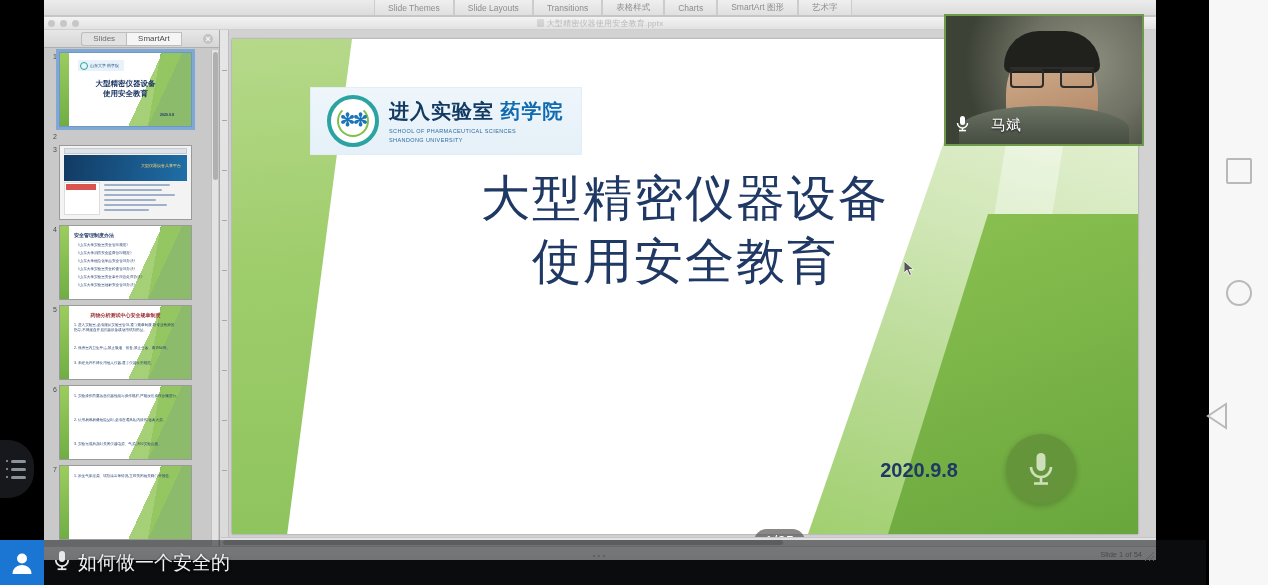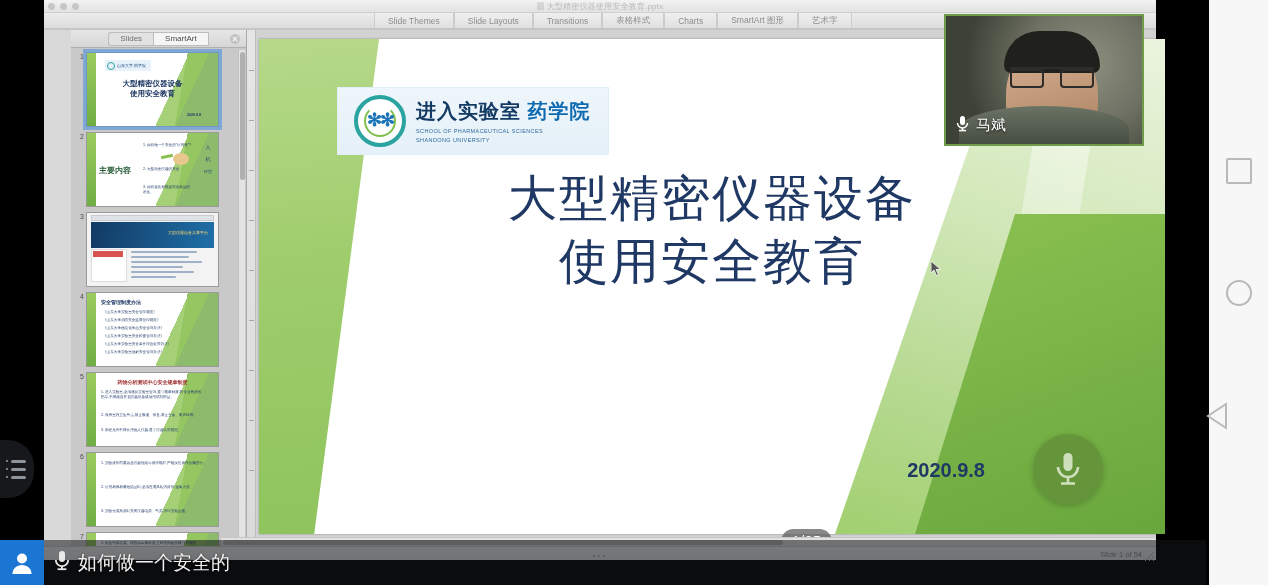--- a/index.html
+++ b/index.html
@@ -78,21 +78,20 @@
     font-size: 8.5px; color: #8d8d8d; white-space: nowrap;
     background: linear-gradient(#efefef,#e0e0e0);
   }
   #ribbon .tab:first-child { border-left: 1px solid #cccccc; }
 
   
   #workspace {
     position: relative; height: 530px;
     background: #d9d9d9;
     display: flex;
-    padding-left: 27px;
   }
 
   
   #sidebar {
     width: 176px; height: 100%;
     background: #c9c9c9;
     border-right: 1px solid #a9a9a9;
     position: relative;
   }
   #sidebar-tabs {
@@ -335,21 +334,21 @@
   #video-tile .glasses::before { left: 0; }
   #video-tile .glasses::after { right: 0; }
   #video-tile .shirt {
     position: absolute; left: 50%; bottom: -8px; width: 170px; height: 46px;
     transform: translateX(-50%);
     border-radius: 50% 50% 0 0;
     background: linear-gradient(#6b7365,#3e4539);
   }
   #video-name {
     position: absolute; left: 10px; bottom: 9px;
-    display: flex; align-items: center; gap: 7px;
+    display: flex; align-items: center; gap: 22px;
     color: #fff; font-size: 15px; text-shadow: 0 1px 2px rgba(0,0,0,.8);
   }
 
   
   #share-bar {
     position: absolute; left: 0; bottom: 0; width: 1206px; height: 45px;
     background: rgba(20,22,26,.55);
     display: flex; align-items: center;
   }
   #share-avatar {
@@ -365,54 +364,54 @@
   .ico { display: inline-block; }
 </style>
 </head>
 <body>
 
 <div id="screen">
 
   <div id="share">
 
     <div id="doc-window">
+
+      <div id="ribbon">
+        <div class="tab">
+            <span>Slide Themes</span>
+          </div>
+        <div class="tab">
+            <span>Slide Layouts</span>
+          </div>
+        <div class="tab">
+            <span>Transitions</span>
+          </div>
+        <div class="tab">
+            <span>表格样式</span>
+          </div>
+        <div class="tab">
+            <span>Charts</span>
+          </div>
+        <div class="tab">
+            <span>SmartArt 图形</span>
+          </div>
+        <div class="tab">
+            <span>艺术字</span>
+          </div>
+      </div>
 
       <div id="titlebar">
         <div id="window-controls">
           <span></span>
           <span></span>
           <span></span>
         </div>
         <div id="doc-title">
           <span class="doc-icon"></span><span>大型精密仪器使用安全教育.pptx</span>
         </div>
-      </div>
-
-      <div id="ribbon">
-        <div class="tab">
-            <span>Slide Themes</span>
-          </div>
-        <div class="tab">
-            <span>Slide Layouts</span>
-          </div>
-        <div class="tab">
-            <span>Transitions</span>
-          </div>
-        <div class="tab">
-            <span>表格样式</span>
-          </div>
-        <div class="tab">
-            <span>Charts</span>
-          </div>
-        <div class="tab">
-            <span>SmartArt 图形</span>
-          </div>
-        <div class="tab">
-            <span>艺术字</span>
-          </div>
       </div>
 
       <div id="workspace">
 
         <div id="sidebar">
           <div id="sidebar-tabs">
             <div class="seg"><span>Slides</span></div>
             <div class="seg active"><span>SmartArt</span></div>
             <div id="close-panel">
               <svg width="10" height="10" viewBox="0 0 10 10">
@@ -433,31 +432,20 @@
                   <span style="display:inline-block;width:8px;height:8px;border-radius:50%;border:1.4px solid #2ba3a0;"></span>
                   <span style="font-size:4px;color:#14477a;margin-left:2px;">山东大学 药学院</span>
                 </div>
                 <div class="thumb-title" style="left:0;right:0;top:26px;text-align:center;font-size:7.5px;line-height:1.35;">大型精密仪器设备<br>使用安全教育</div>
                 <div style="position:absolute;right:17px;bottom:9px;font-size:3.6px;color:#1f3864;font-weight:bold;">2020.9.8</div>
               </div>
             </div>
 
             <div class="thumb-row">
               <div class="thumb-num">2</div>
-              <div class="thumb">
-                <div class="bg-green"></div>
-                <div class="bg-left-green"></div>
-                <div class="thumb-title" style="left:12px;top:32px;font-size:8px;color:#2b5f3a;">主要内容</div>
-                <div class="thumb-caption" style="left:56px;top:10px;width:58px;white-space:normal;">1. 如何做一个安全的"使用者"?</div>
-                <div class="thumb-caption" style="left:56px;top:34px;width:58px;white-space:normal;">2. 大型精密仪器的安全</div>
-                <div class="thumb-caption" style="left:56px;top:52px;width:50px;white-space:normal;">3. 如何避免和规避安全事故的发生。</div>
-                <div style="position:absolute;right:6px;top:8px;font-size:5px;color:#2b4a7a;line-height:2.4;text-align:center;">人<br>机<br><span style="font-size:4px;">环境</span></div>
-                <div style="position:absolute;left:86px;top:20px;width:16px;height:12px;border-radius:50%;background:#e8c88d;"></div>
-                <div style="position:absolute;left:74px;top:22px;width:12px;height:3px;background:#8cc152;transform:rotate(-12deg);"></div>
-              </div>
             </div>
 
             <div class="thumb-row">
               <div class="thumb-num">3</div>
               <div class="thumb">
                 <div style="position:absolute;inset:0;background:#f3f3f3;"></div>
                 <div style="position:absolute;left:4px;top:2px;right:4px;height:6px;background:#dfe3e8;border:1px solid #c5cbd2;"></div>
                 <div style="position:absolute;left:4px;top:9px;right:4px;height:26px;background:linear-gradient(100deg,#123a63,#1f6fa8);">
                   <div style="position:absolute;right:6px;top:8px;font-size:4px;color:#ffd86b;">大型仪器设备共享平台</div>
                 </div>

